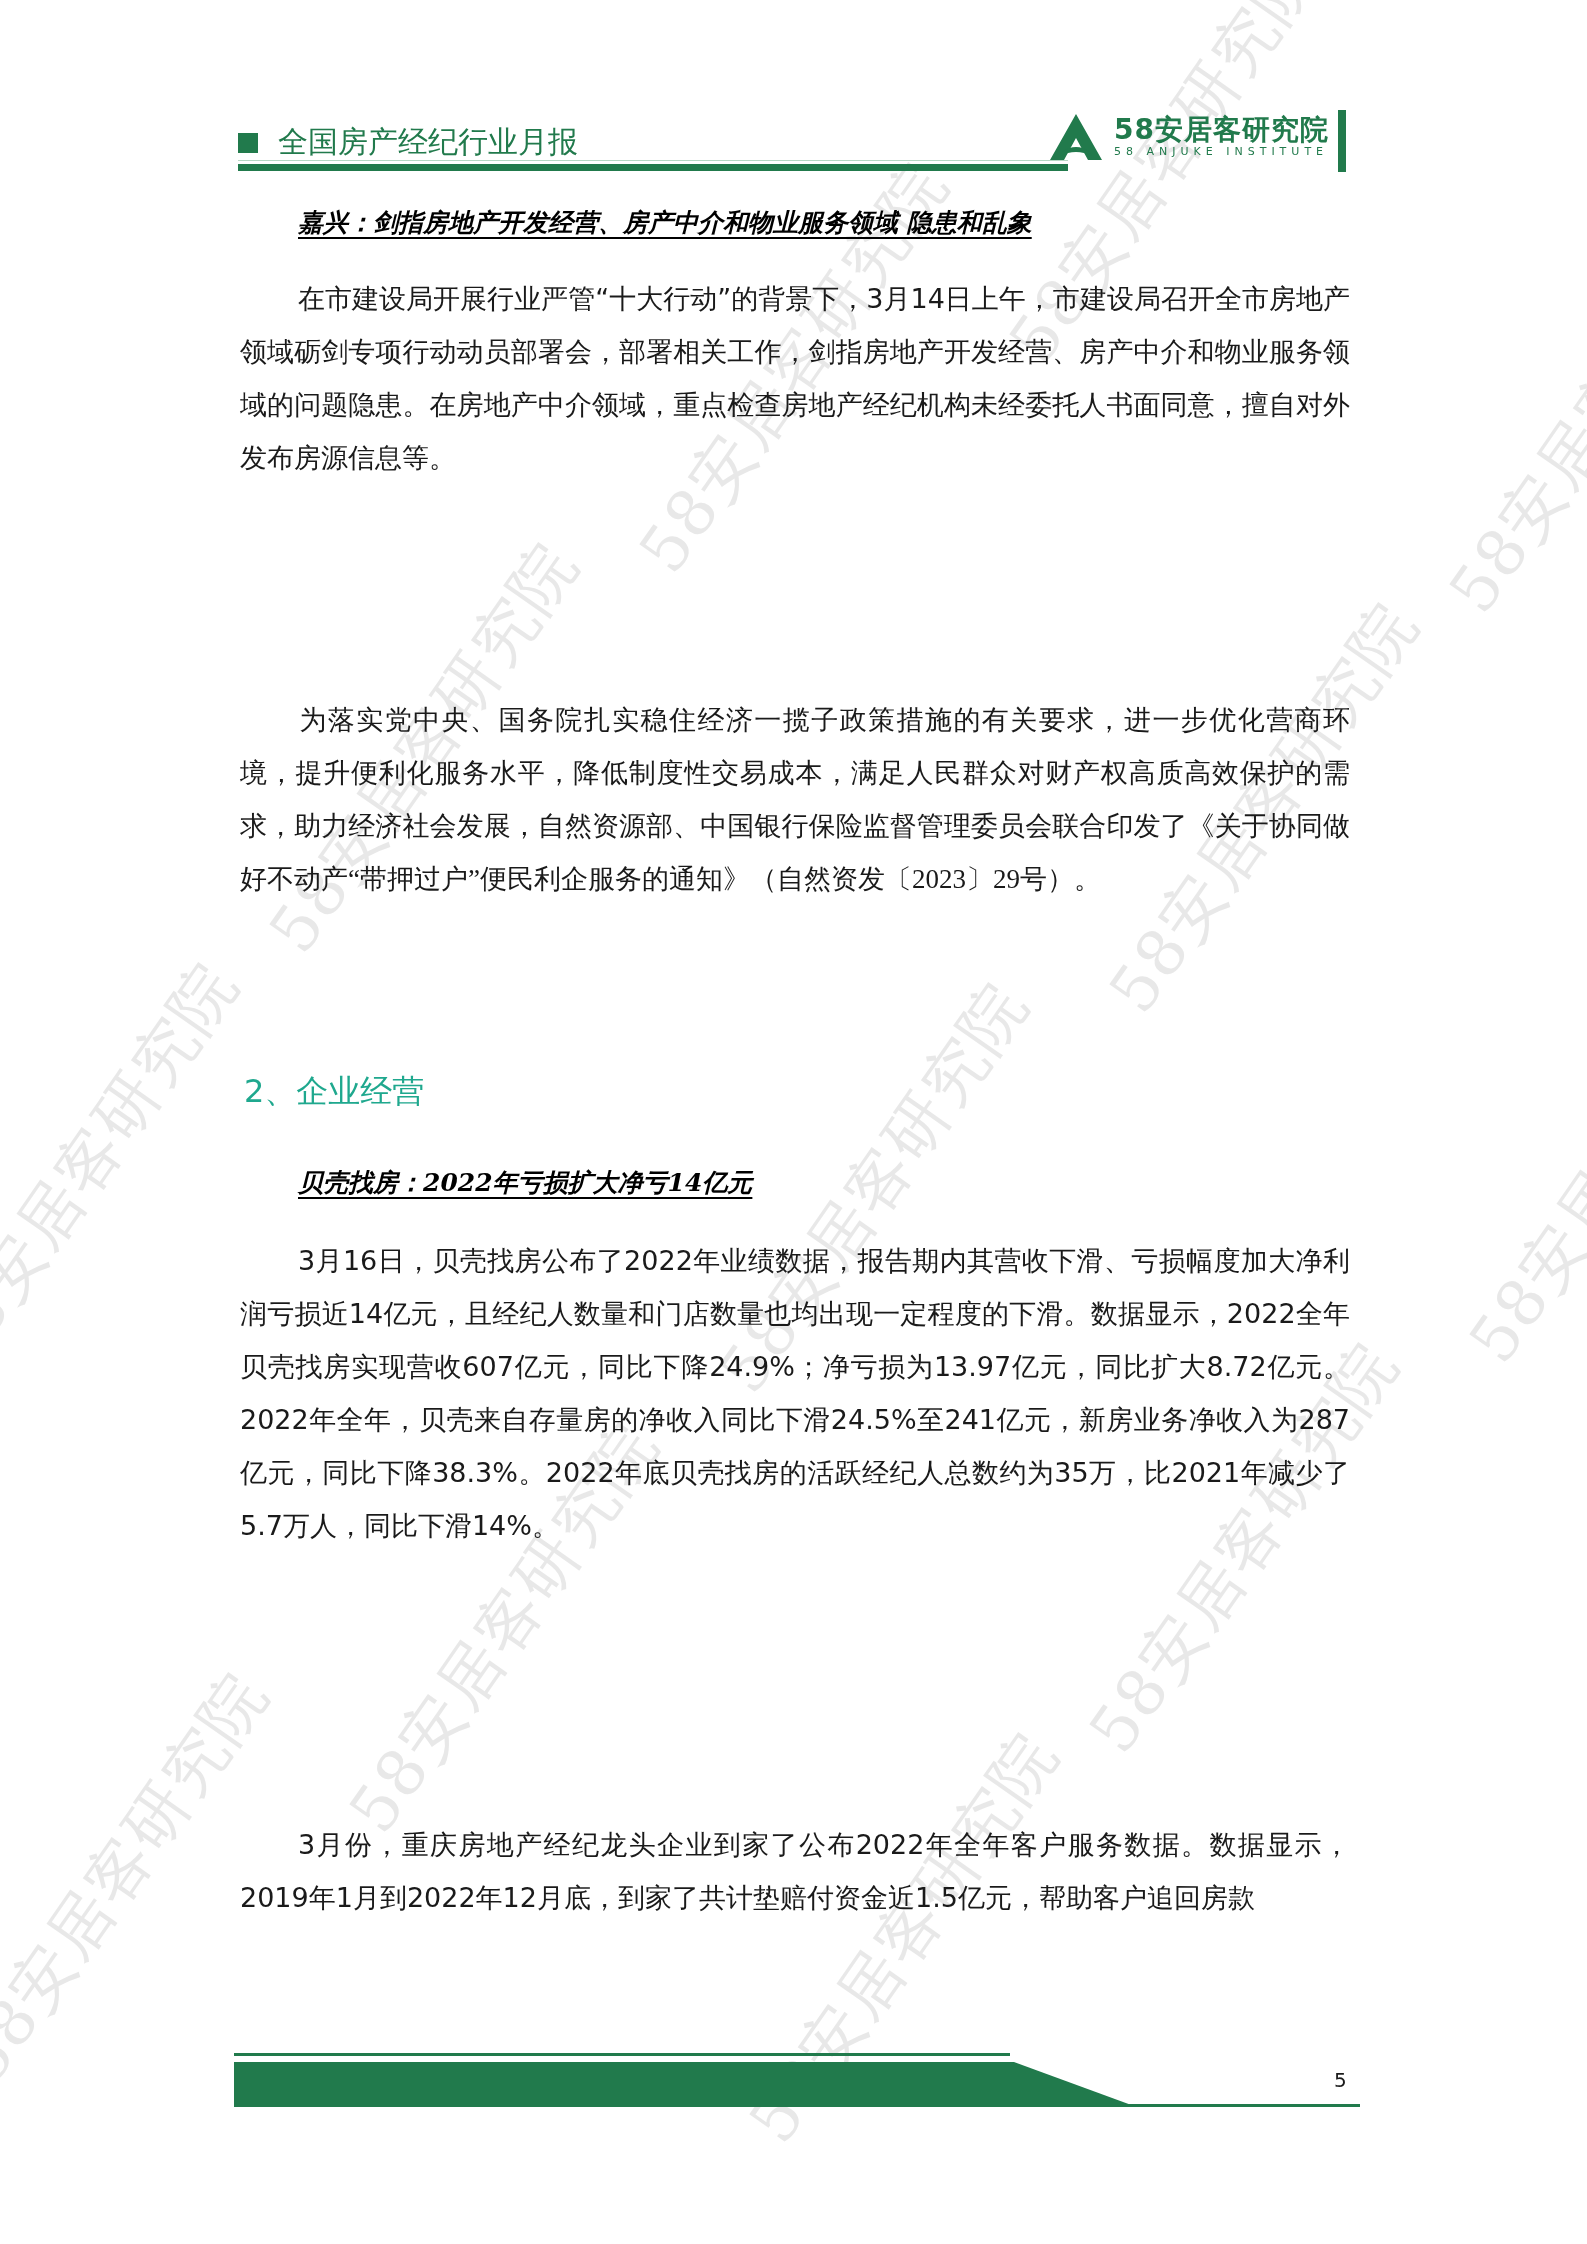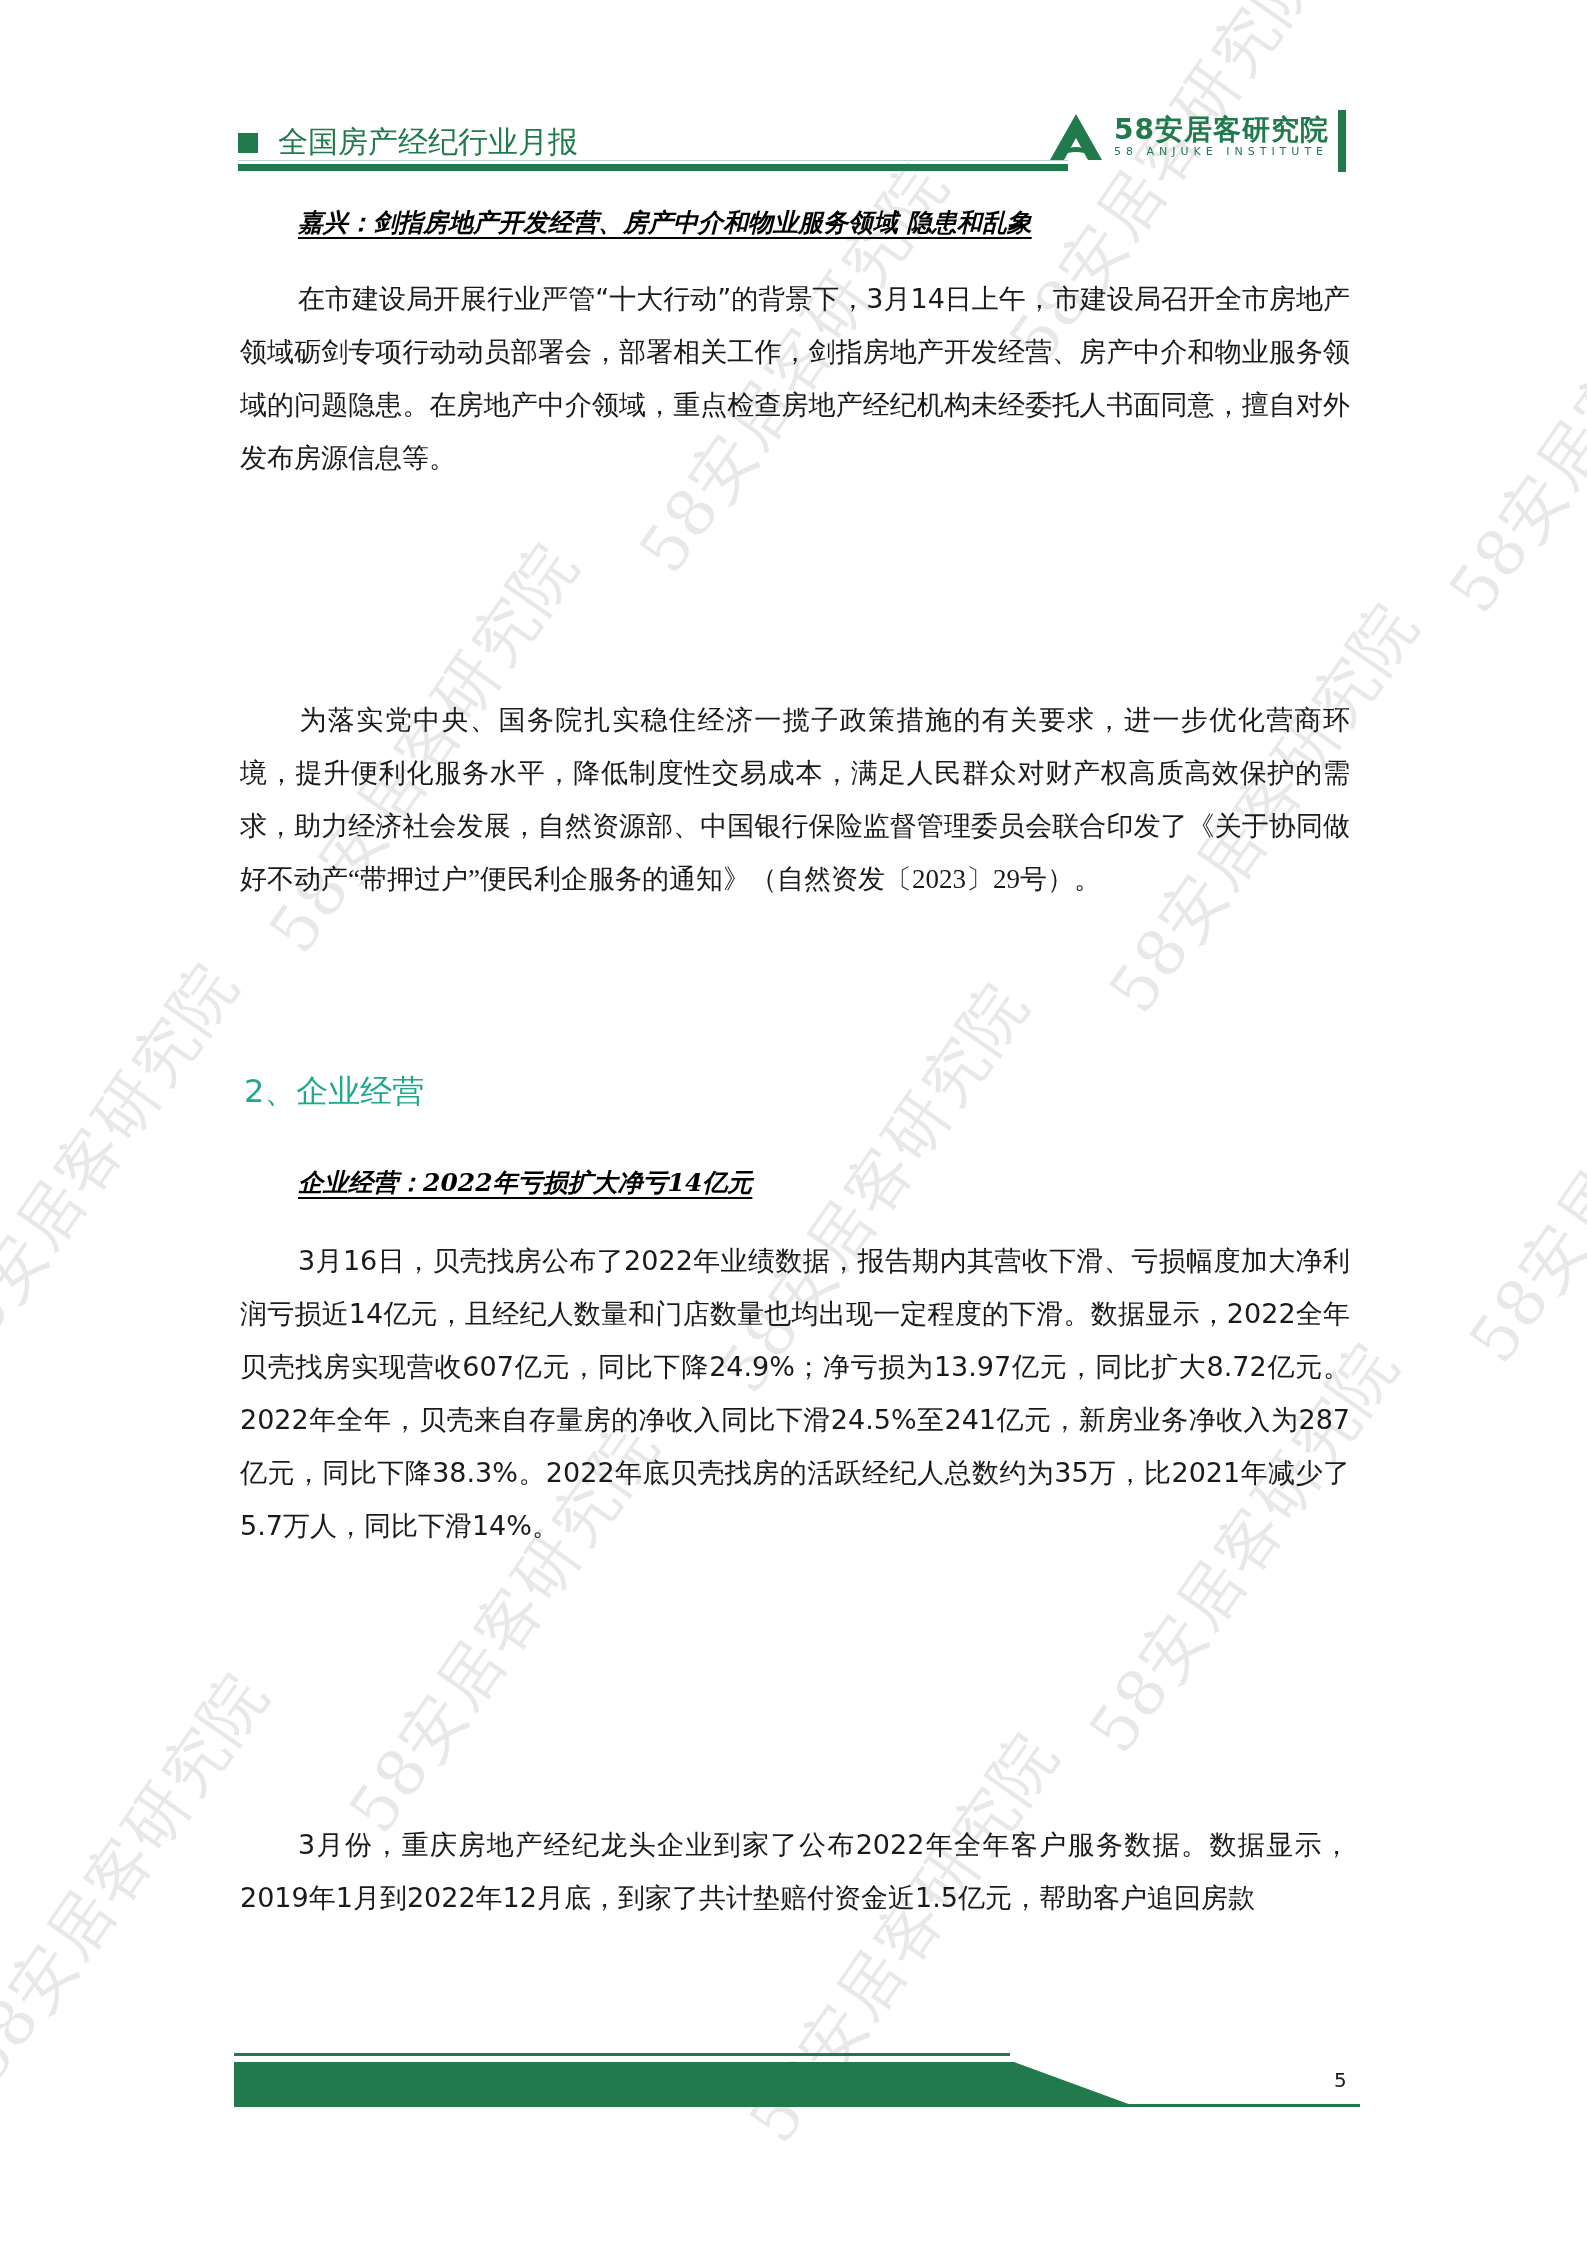--- a/index.html
+++ b/index.html
@@ -77,21 +77,21 @@
   </div>
   <div class="hdr-bar"></div>
 
   <div class="sub" style="top:206px;">嘉兴：剑指房地产开发经营、房产中介和物业服务领域 隐患和乱象</div>
   <div class="para" style="top:272px;"><span class="indent"></span><span>在市建设局开展行业严管“十大行动”的背景下，3月14日上午，市建设局召开全市房地产领域砺剑专项行动动员部署会，部署相关工作，剑指房地产开发经营、房产中介和物业服务领域的问题隐患。在房地产中介领域，重点检查房地产经纪机构未经委托人书面同意，擅自对外发布房源信息等。</span></div>
 
   <div class="para" style="top:694px;font-family:Liberation Serif, serif;"><span class="indent"></span><span>为落实党中央、国务院扎实稳住经济一揽子政策措施的有关要求，进一步优化营商环境，提升便利化服务水平，降低制度性交易成本，满足人民群众对财产权高质高效保护的需求，助力经济社会发展，自然资源部、中国银行保险监督管理委员会联合印发了《关于协同做好不动产“带押过户”便民利企服务的通知》（自然资发〔2023〕29号）。</span></div>
 
   <div class="sec">2、企业经营</div>
 
-  <div class="sub" style="top:1166px;">企业经营：2022年亏损扩大净亏14亿元</div>
+  <div class="sub" style="top:1166px;">贝壳找房：2022年亏损扩大净亏14亿元</div>
   <div class="para" style="top:1234px;"><span class="indent"></span><span>3月16日，贝壳找房公布了2022年业绩数据，报告期内其营收下滑、亏损幅度加大净利润亏损近14亿元，且经纪人数量和门店数量也均出现一定程度的下滑。数据显示，2022全年贝壳找房实现营收607亿元，同比下降24.9%；净亏损为13.97亿元，同比扩大8.72亿元。2022年全年，贝壳来自存量房的净收入同比下滑24.5%至241亿元，新房业务净收入为287亿元，同比下降38.3%。2022年底贝壳找房的活跃经纪人总数约为35万，比2021年减少了5.7万人，同比下滑14%。</span></div>
 
   <div class="para" style="top:1818px;"><span class="indent"></span><span>3月份，重庆房地产经纪龙头企业到家了公布2022年全年客户服务数据。数据显示，2019年1月到2022年12月底，到家了共计垫赔付资金近1.5亿元，帮助客户追回房款</span></div>
 
   <div class="ftr-rule"></div>
   <svg class="ftr-band" viewBox="0 0 900 44" preserveAspectRatio="none">
     <path d="M0 0 L780 0 L900 44 L0 44 Z" fill="#217a4c"></path>
   </svg>
   <div class="ftr-line"></div>
   <div class="pageno">5</div>

